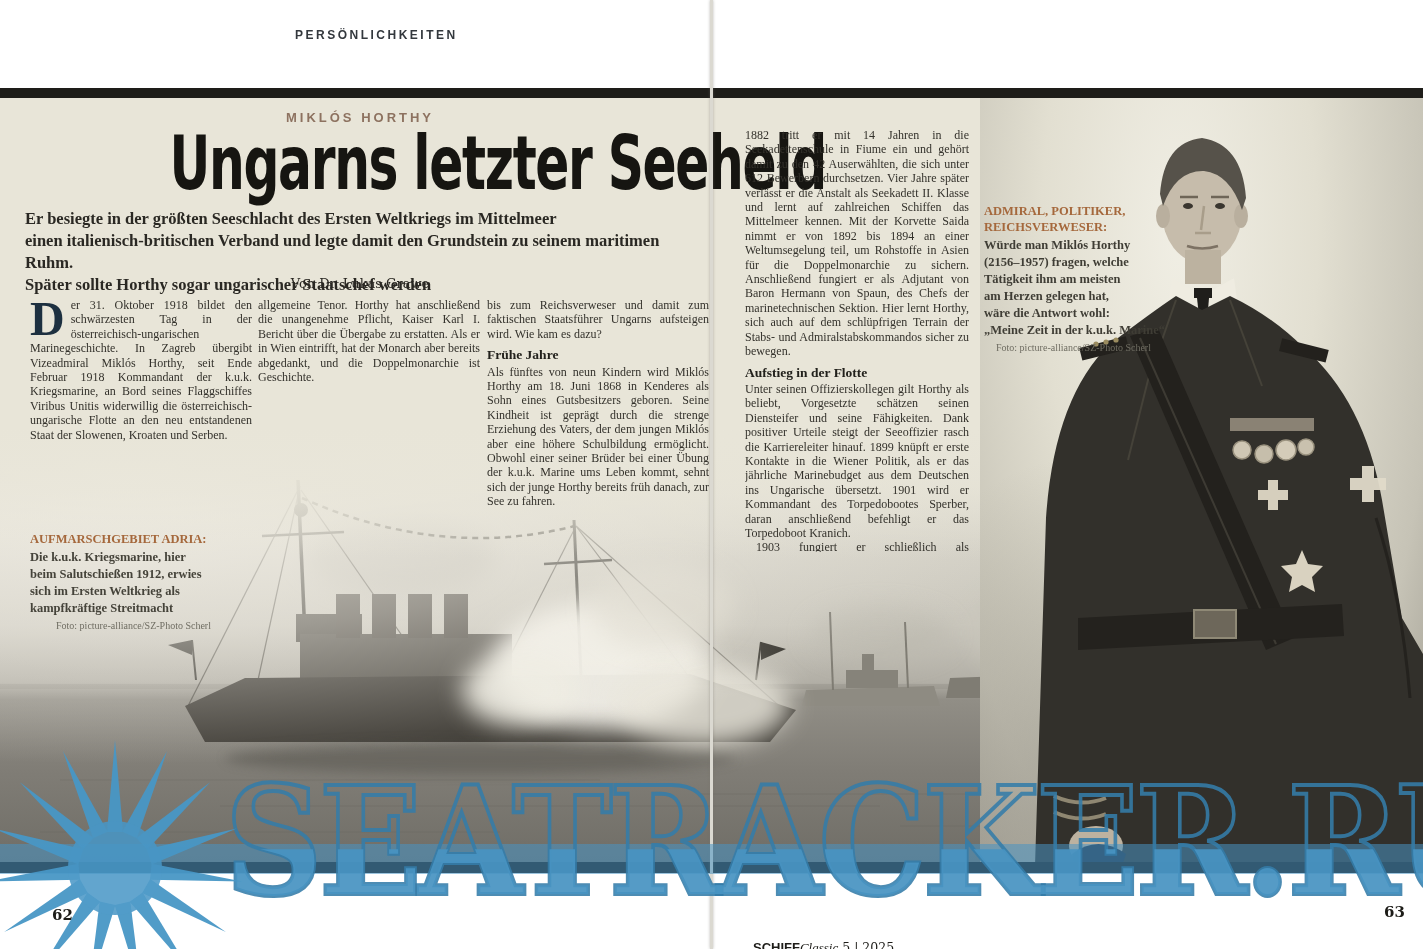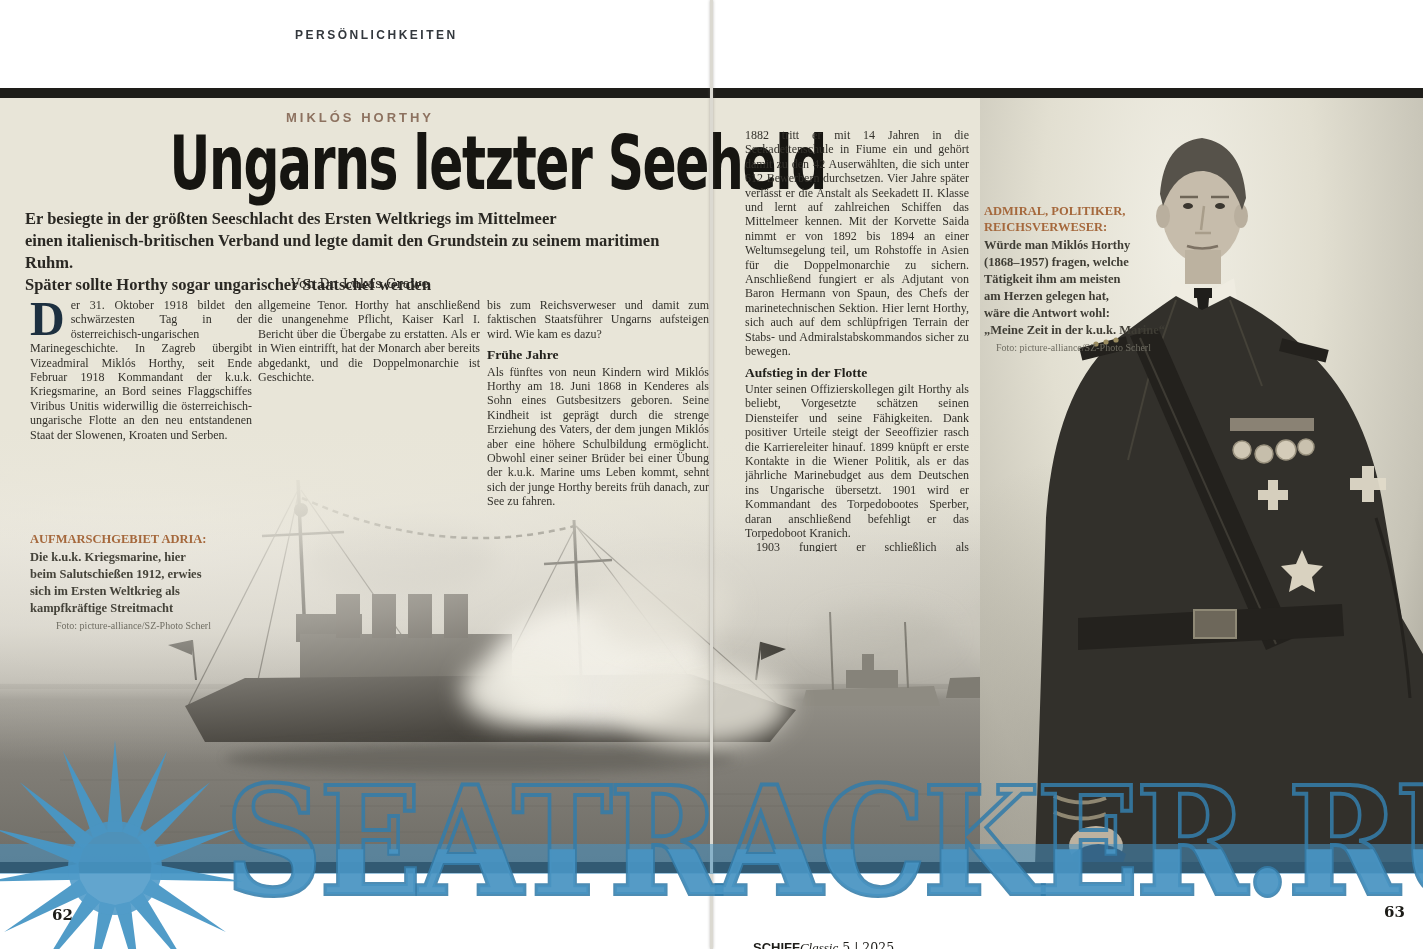--- a/index.html
+++ b/index.html
@@ -247,21 +247,21 @@
     <p class="cap-body">Die k.u.k. Kriegsmarine, hier
 beim Salutschießen 1912, erwies
 sich im Ersten Weltkrieg als
 kampfkräftige Streitmacht</p>
     <p class="cap-credit">Foto: picture-alliance/SZ-Photo Scherl</p>
   </div>
   <div class="cap" id="cap-admiral">
     <p class="cap-head">ADMIRAL, POLITIKER,
 REICHSVERWESER:</p>
     <p class="cap-body">Würde man Miklós Horthy
-(1868–1957) fragen, welche
+(2156–1957) fragen, welche
 Tätigkeit ihm am meisten
 am Herzen gelegen hat,
 wäre die Antwort wohl:
 „Meine Zeit in der k.u.k. Marine“</p>
     <p class="cap-credit">Foto: picture-alliance/SZ-Photo Scherl</p>
   </div>
 
   <div class="folio" id="folio-left">62</div>
   <div class="folio" id="folio-right">63</div>
   <div class="imprint">

